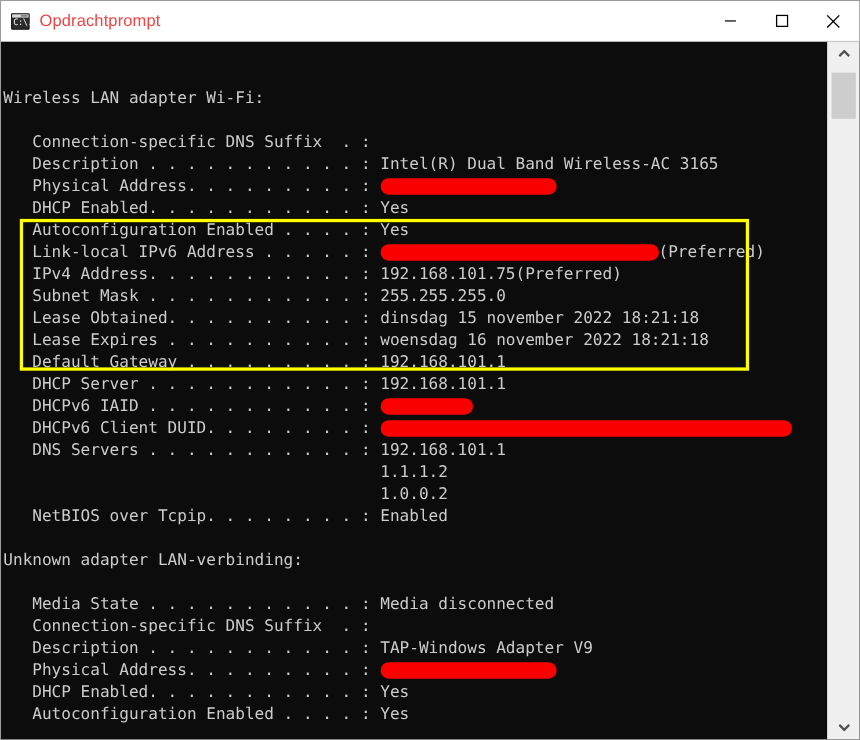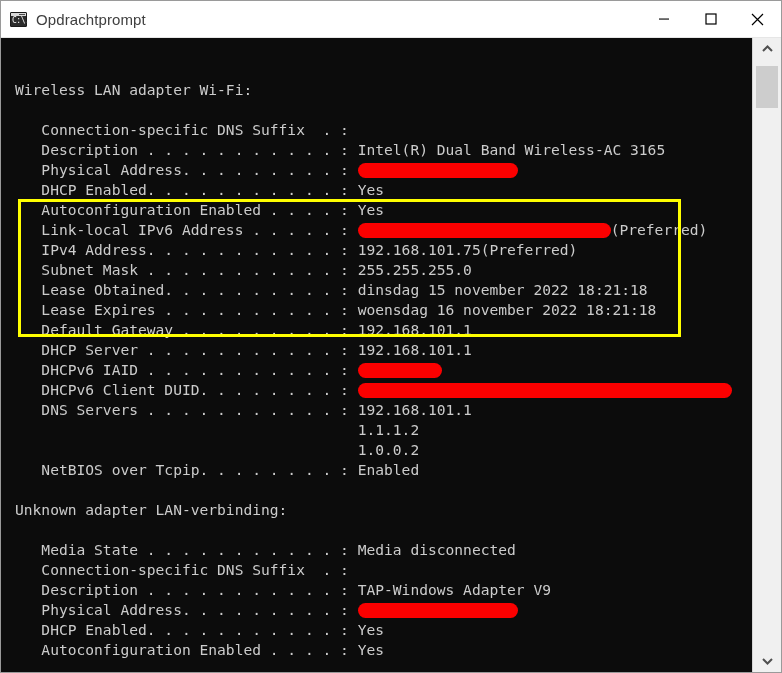--- a/index.html
+++ b/index.html
@@ -76,21 +76,21 @@
     left: 1px;
     top: 3px;
     font-family: "DejaVu Sans Mono", monospace;
     font-size: 8px;
     line-height: 10px;
     color: #f2f2f2;
     letter-spacing: -0.5px;
   }
   .title-text {
     font-size: 15px;
-    color: #404040;
+    color: #ef4444;
     white-space: nowrap;
     letter-spacing: 0.1px;
   }
   .win-controls {
     display: flex;
     height: 36px;
   }
   .win-btn {
     width: 47px;
     height: 36px;
@@ -121,21 +121,21 @@
     font-size: 14.6px;
     line-height: 20px;
     color: #cccccc;
     padding-top: 2px;
     white-space: pre;
     letter-spacing: 0px;
   }
   .line {
     height: 20px;
     line-height: 20px;
-    padding-left: 14px;
+    padding-left: 2px;
     position: relative;
     white-space: pre;
   }
   .redact {
     display: inline-block;
     vertical-align: middle;
     background: #fb0000;
     border-radius: 9px;
     height: 15px;
     position: relative;

